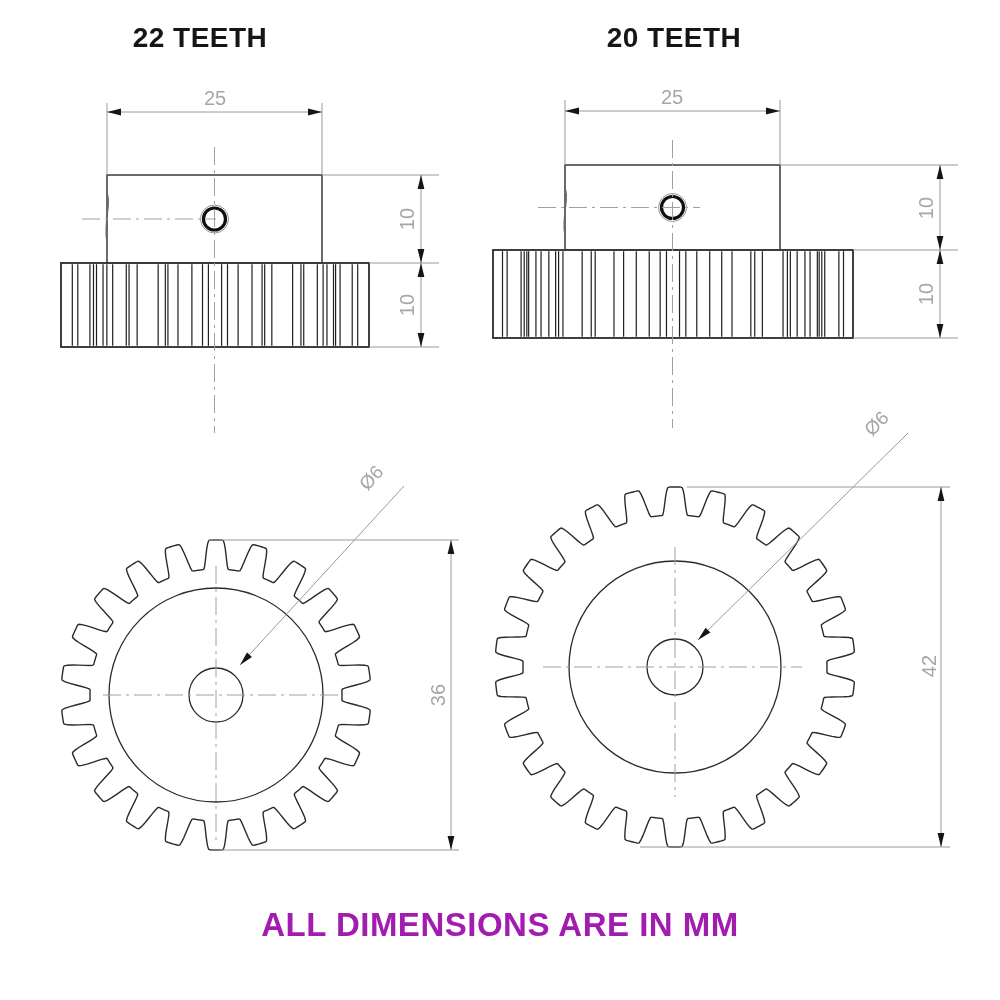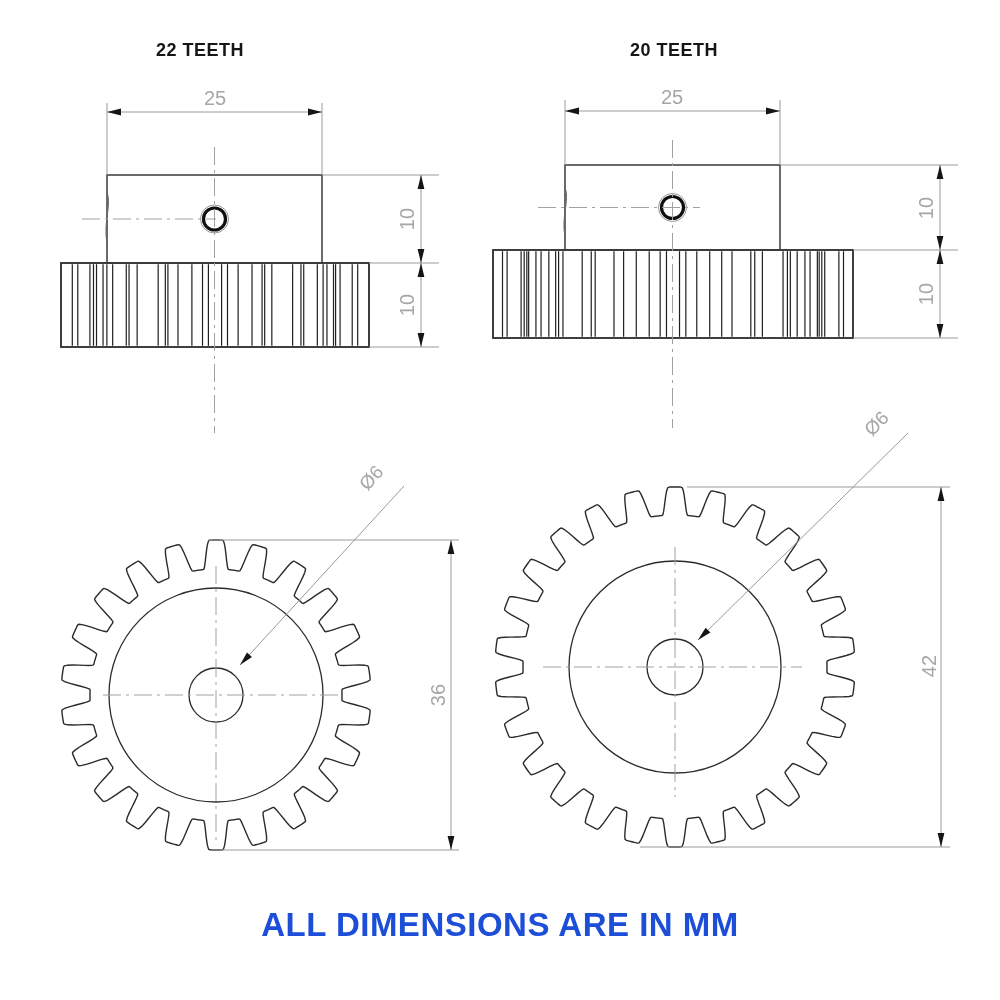--- a/index.html
+++ b/index.html
@@ -1,23 +1,23 @@
 <!DOCTYPE html>
 <html><head>
 <meta charset="utf-8">
 <style>
   html,body{margin:0;padding:0;background:#ffffff;}
   .stage{position:relative;width:1000px;height:1000px;background:#ffffff;overflow:hidden;
          font-family:"Liberation Sans", sans-serif;}
-  .gear-title{position:absolute;top:40px;font-size:18px;font-weight:bold;color:#161616;
+  .gear-title{position:absolute;top:22px;font-size:28px;font-weight:bold;color:#161616;
               letter-spacing:0.5px;text-align:center;}
   .gear-title.left{left:100px;width:200px;}
   .gear-title.right{left:574px;width:200px;}
   .footer-note{position:absolute;top:906px;left:0;width:1000px;text-align:center;
-               font-size:33px;font-weight:bold;color:#1d4ed8;letter-spacing:0.5px;}
+               font-size:33px;font-weight:bold;color:#a21caf;letter-spacing:0.5px;}
   svg{position:absolute;left:0;top:0;}
   text.dim{fill:#a6a6a6;font-size:20px;font-family:"Liberation Sans",sans-serif;}
   text.bore{fill:#a6a6a6;font-size:19px;font-family:"Liberation Sans",sans-serif;}
 </style>
 </head>
 <body>
 
 <div class="stage">
 
   <div class="gear-title left">22 TEETH</div>

